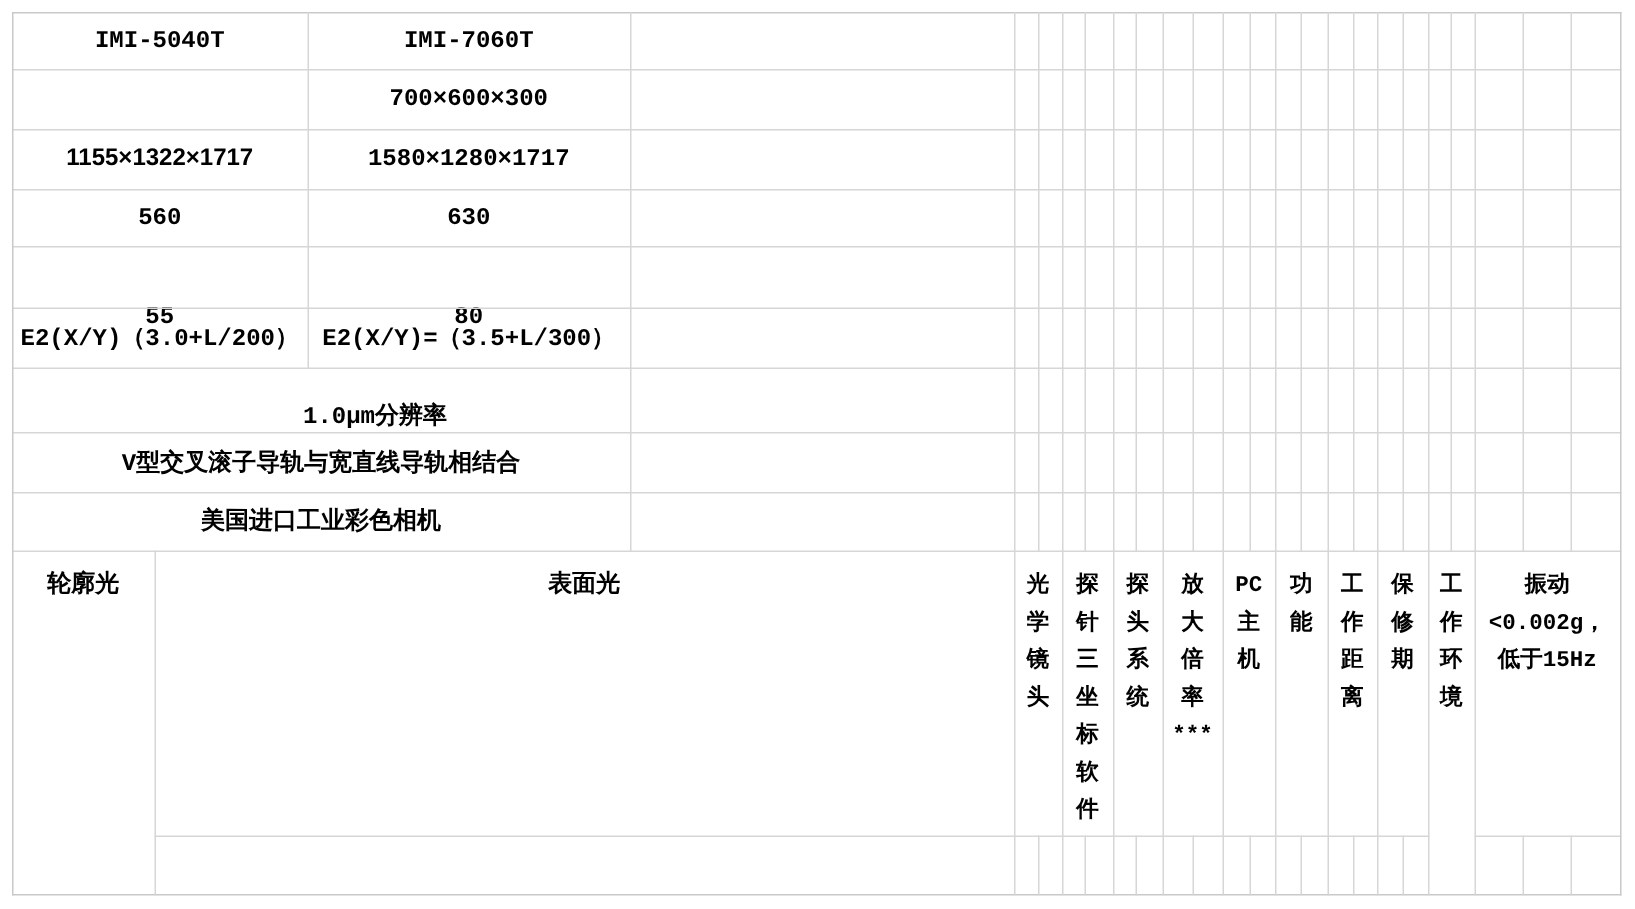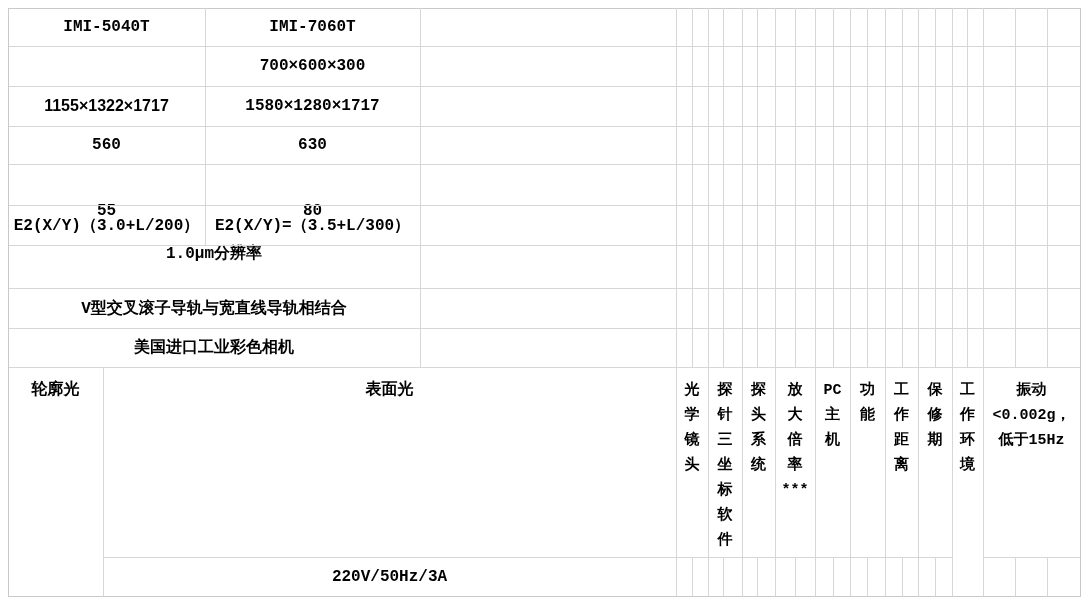--- a/index.html
+++ b/index.html
@@ -29,21 +29,21 @@
   .ca{left:0;width:197px;text-align:right;}
   .cb{left:197px;width:215px;}
   .cm{left:0;width:412px;}
   
   .r1{top:0;height:38px;}
   .r2{top:38px;height:40px;}
   .r3{top:78px;height:40px;}
   .r4{top:118px;height:38px;}
   .r5{top:156px;height:41px;margin-top:26px;}
   .r6{top:197px;height:40px;}
-  .r7{top:224px;height:43px;}
+  .r7{top:248px;height:43px;margin-left:36px;}
   .r8{top:280px;height:40px;}
   .r9{top:320px;height:39px;}
   .bold-sans{
     font-family:"Liberation Sans","DejaVu Sans",sans-serif;
     font-weight:700;font-size:16px;
   }
   
   .top-al{align-items:flex-start;padding-top:12px;box-sizing:border-box;}
   .contour{left:0;top:359px;width:95px;height:229px;}
   .surface{left:95px;top:359px;width:573px;height:190px;}
@@ -85,21 +85,20 @@
   <div class="cell ca r6">E2(X/Y)（3.0+L/200）</div>
   <div class="cell cb r6">E2(X/Y)=（3.5+L/300）</div>
 
   <div class="cell cm r7">1.0μm分辨率</div>
   <div class="cell cm r9">美国进口工业彩色相机</div>
   <div class="cell cm r8">V型交叉滚子导轨与宽直线导轨相结合</div>
 
   <div class="cell surface top-al">表面光</div>
   <div class="cell contour top-al">轮廓光</div>
 
-  <div class="cell power">220V/50Hz/3A</div>
 
   <div class="cell vh vh1">光
 学
 镜
 头</div>
   <div class="cell vh vh2">探
 针
 三
 坐
 标

